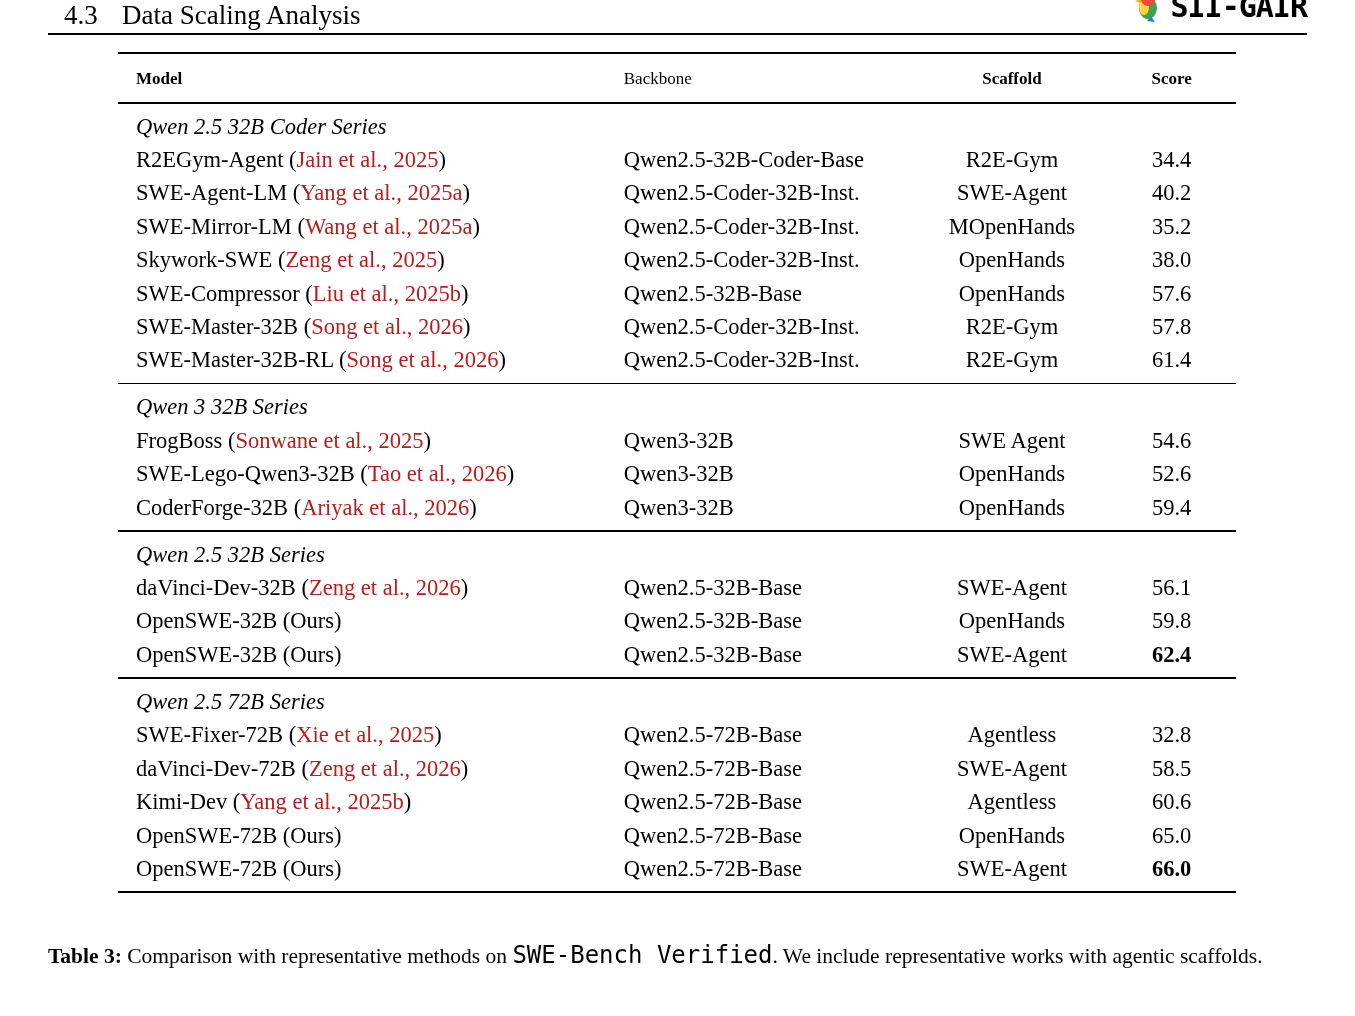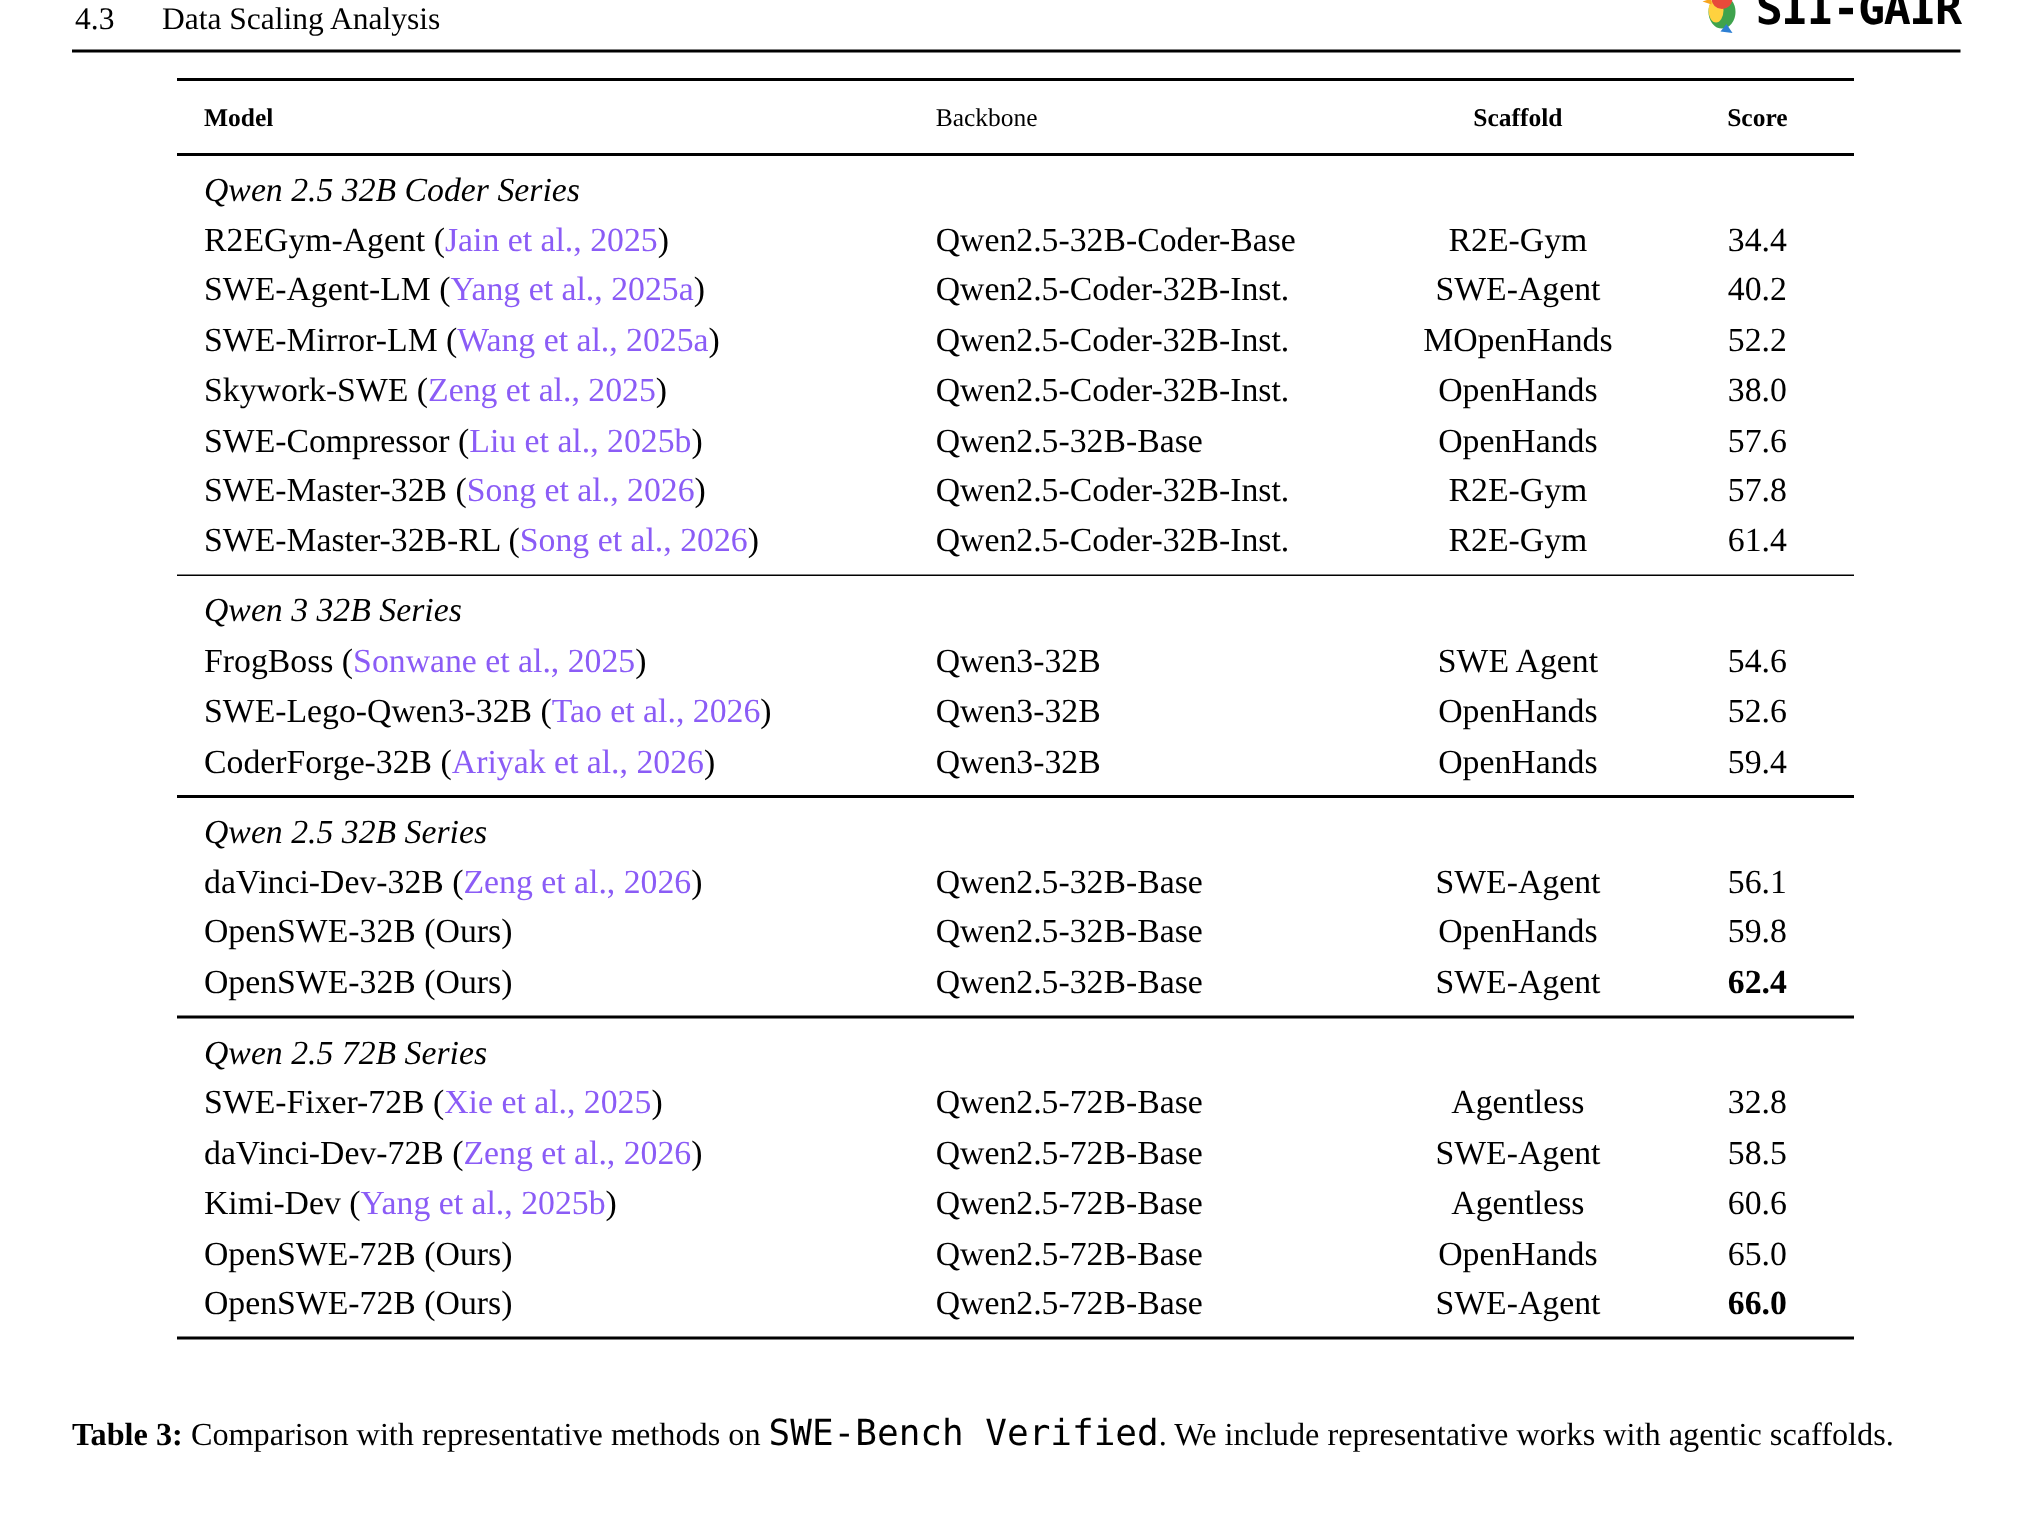--- a/index.html
+++ b/index.html
@@ -19,23 +19,23 @@
   
   .page-header {
     position: absolute;
     top: 0px;
     left: 48px;
     right: 48px;
     height: 34px;
   }
   .section-head {
     position: absolute;
-    left: 2px;
+    left: 16px;
     top: 0px;
-    font-size: 21px;
+    font-size: 27px;
     white-space: nowrap;
   }
   .section-num {
     display: inline-block;
     width: 58px;
   }
   .brand {
     position: absolute;
     right: 0px;
     top: -12px;
@@ -107,21 +107,21 @@
     height: 1.6px;
     background: #000;
   }
   .gap-before td { padding-top: 6px !important; }
   .gap-after  td { padding-bottom: 6px !important; }
 
   .group-name {
     font-style: italic;
   }
   .cite {
-    color: #8b5cf6;
+    color: #b91c1c;
   }
   .bold {
     font-weight: bold;
   }
 
   
   .caption {
     position: absolute;
     left: 48px;
     top: 940px;
@@ -188,21 +188,21 @@
         <tr>
           <td class="col-model"><span>SWE-Agent-LM</span> (<span class="cite">Yang et al., 2025a</span>)</td>
           <td class="col-backbone">Qwen2.5-Coder-32B-Inst.</td>
           <td class="col-scaffold">SWE-Agent</td>
           <td class="col-score">40.2</td>
         </tr>
         <tr>
           <td class="col-model"><span>SWE-Mirror-LM</span> (<span class="cite">Wang et al., 2025a</span>)</td>
           <td class="col-backbone">Qwen2.5-Coder-32B-Inst.</td>
           <td class="col-scaffold">MOpenHands</td>
-          <td class="col-score">52.2</td>
+          <td class="col-score">35.2</td>
         </tr>
         <tr>
           <td class="col-model"><span>Skywork-SWE</span> (<span class="cite">Zeng et al., 2025</span>)</td>
           <td class="col-backbone">Qwen2.5-Coder-32B-Inst.</td>
           <td class="col-scaffold">OpenHands</td>
           <td class="col-score">38.0</td>
         </tr>
         <tr>
           <td class="col-model"><span>SWE-Compressor</span> (<span class="cite">Liu et al., 2025b</span>)</td>
           <td class="col-backbone">Qwen2.5-32B-Base</td>

